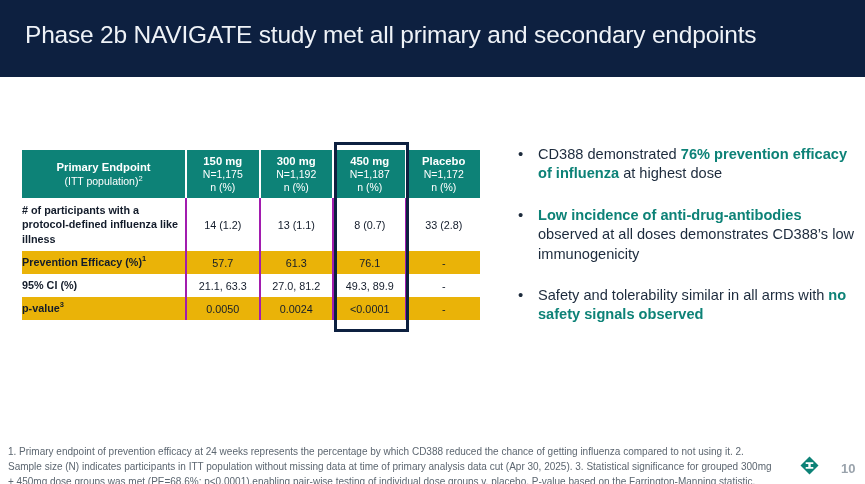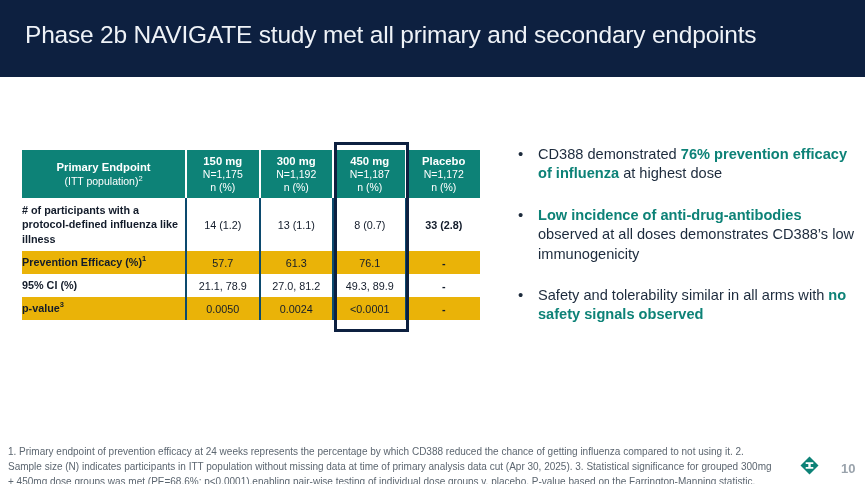--- a/index.html
+++ b/index.html
@@ -60,24 +60,24 @@
   .th-label { font-weight: bold; font-size: 11.3px; display: block; }
   .th-sub { display: block; font-size: 10.5px; }
   .col-label { width: 163px; }
   .col-dose  { width: 73px; }
 
   .body-row td {
     font-size: 10.8px;
     color: #131c2b;
     text-align: center;
     height: 23px;
-    border-right: 2px solid #0c4a6e;
+    border-right: 2px solid #a21caf;
     padding: 2px 2px;
   }
-  .body-row td:last-child { border-right: none; font-weight: bold; }
+  .body-row td:last-child { border-right: none; }
   .body-row td.rowlabel {
     text-align: left;
     font-weight: bold;
     padding-left: 8px;
     line-height: 1.34;
   }
   .row-white td { background: #ffffff; }
   .row-tint  td { background: #eab308; }
   .row-tall td { height: 53px; }
   sup { font-size: 7.5px; vertical-align: super; line-height: 0; }
@@ -185,21 +185,21 @@
       </tr>
       <tr class="body-row row-tint">
         <td class="rowlabel"><span>Prevention Efficacy (%)</span><sup>1</sup></td>
         <td>57.7</td>
         <td>61.3</td>
         <td>76.1</td>
         <td>-</td>
       </tr>
       <tr class="body-row row-white">
         <td class="rowlabel"><span>95% CI (%)</span><sup></sup></td>
-        <td>21.1, 78.9</td>
+        <td>21.1, 63.3</td>
         <td>27.0, 81.2</td>
         <td>49.3, 89.9</td>
         <td>-</td>
       </tr>
       <tr class="body-row row-tint">
         <td class="rowlabel"><span>p-value</span><sup>3</sup></td>
         <td>0.0050</td>
         <td>0.0024</td>
         <td>&lt;0.0001</td>
         <td>-</td>

